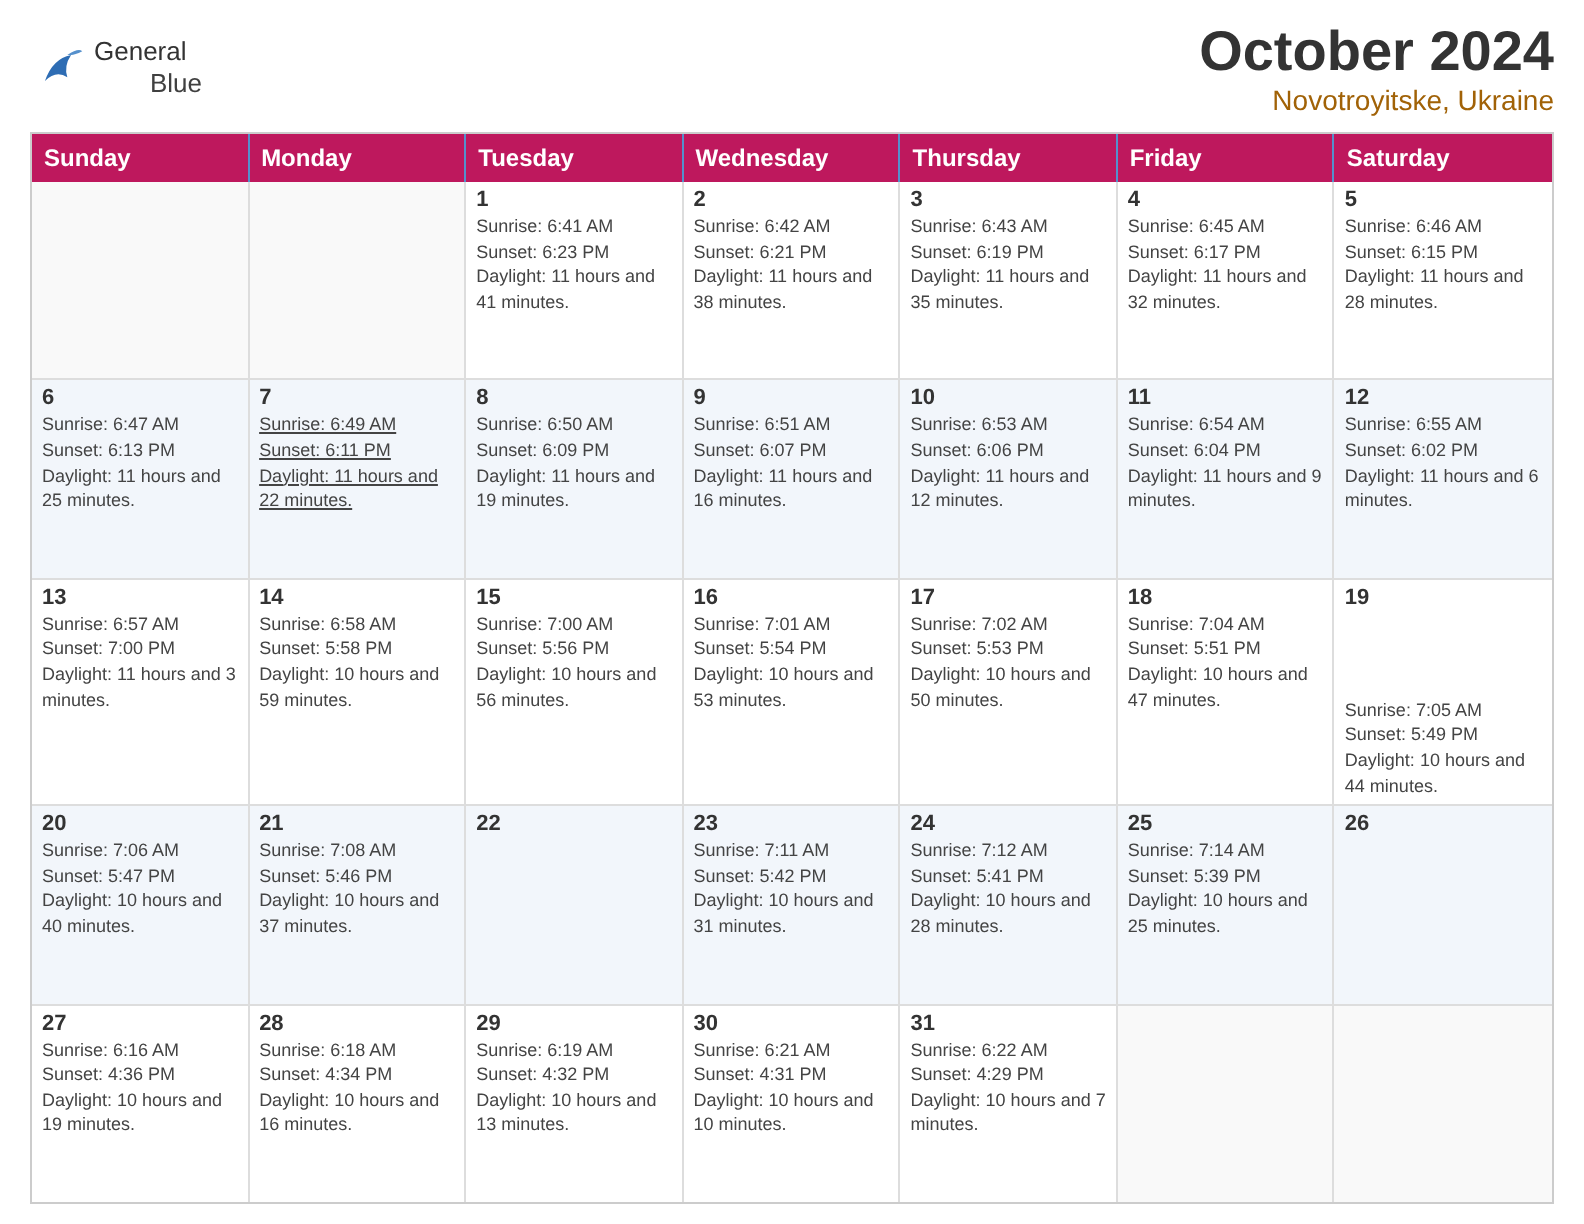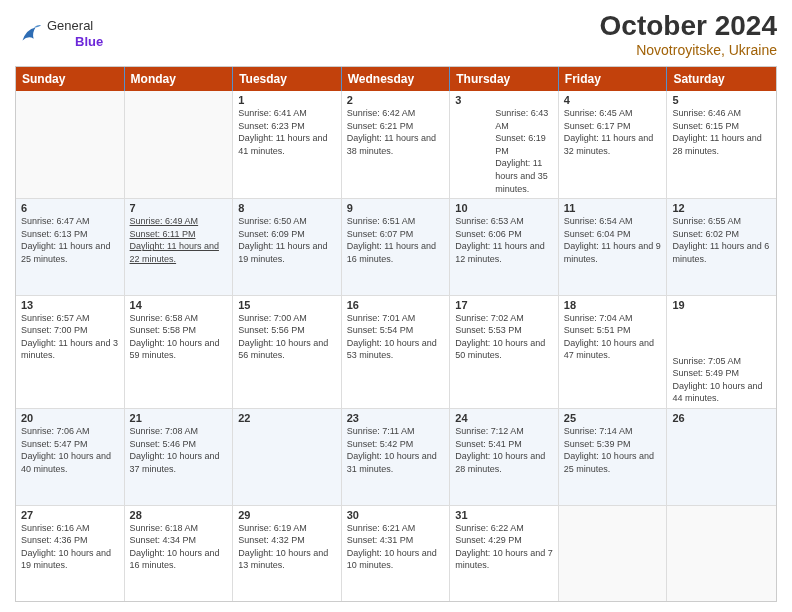--- a/index.html
+++ b/index.html
@@ -30,21 +30,21 @@
     }
     .logo-text {
       font-size: 13px;
       line-height: 1.2;
       color: #333;
     }
     .logo-text span {
       display: block;
     }
     .logo-text .general { font-weight: normal; }
-    .logo-text .blue { color: #6d28d9; font-weight: bold; padding-left: 28px; }
+    .logo-text .blue { color: #404040; font-weight: normal; padding-left: 28px; }
     .logo-bird {
       width: 28px;
       height: 28px;
     }
     .title-block {
       text-align: right;
     }
     .title-block .month-year {
       font-size: 28px;
       font-weight: bold;
@@ -56,21 +56,21 @@
     }
     .calendar {
       flex: 1;
       display: flex;
       flex-direction: column;
       border: 1px solid #ccc;
     }
     .cal-header {
       display: grid;
       grid-template-columns: repeat(7, 1fr);
-      background: #c2410c;
+      background: #be185d;
     }
     .cal-header-cell {
       color: #fff;
       font-size: 12px;
       font-weight: bold;
       padding: 5px 6px;
       text-align: left;
       border-right: 1px solid #5590cc;
     }
     .cal-header-cell:last-child { border-right: none; }
@@ -154,21 +154,21 @@
 Daylight: 11 hours and 41 minutes.</div>
           </div>
           <div class="cal-cell">
             <span class="day-num">2</span>
             <div class="info" style="white-space: pre-line;">Sunrise: 6:42 AM
 Sunset: 6:21 PM
 Daylight: 11 hours and 38 minutes.</div>
           </div>
           <div class="cal-cell">
             <span class="day-num">3</span>
-            <div class="info" style="white-space: pre-line; margin-left: 40px;">Sunrise: 6:43 AM
+            <div class="info" style="white-space: pre-line;">Sunrise: 6:43 AM
 Sunset: 6:19 PM
 Daylight: 11 hours and 35 minutes.</div>
           </div>
           <div class="cal-cell">
             <span class="day-num">4</span>
             <div class="info" style="white-space: pre-line;">Sunrise: 6:45 AM
 Sunset: 6:17 PM
 Daylight: 11 hours and 32 minutes.</div>
           </div>
           <div class="cal-cell">

